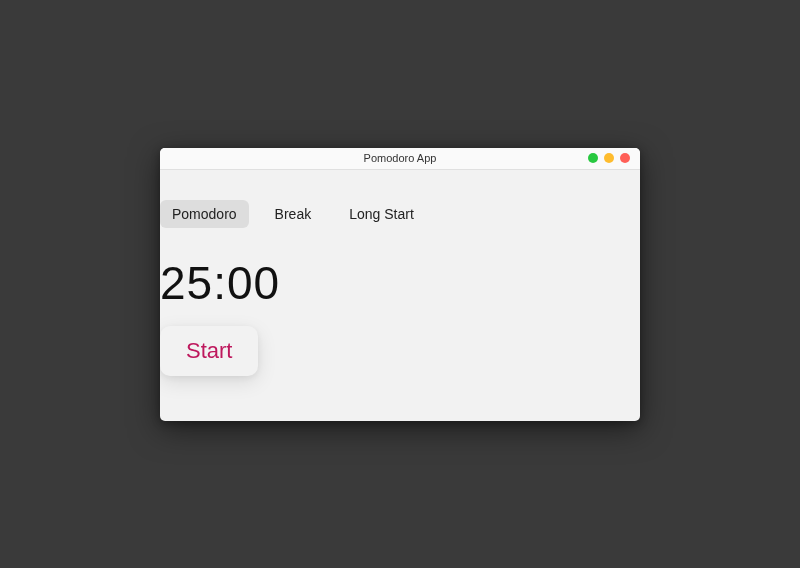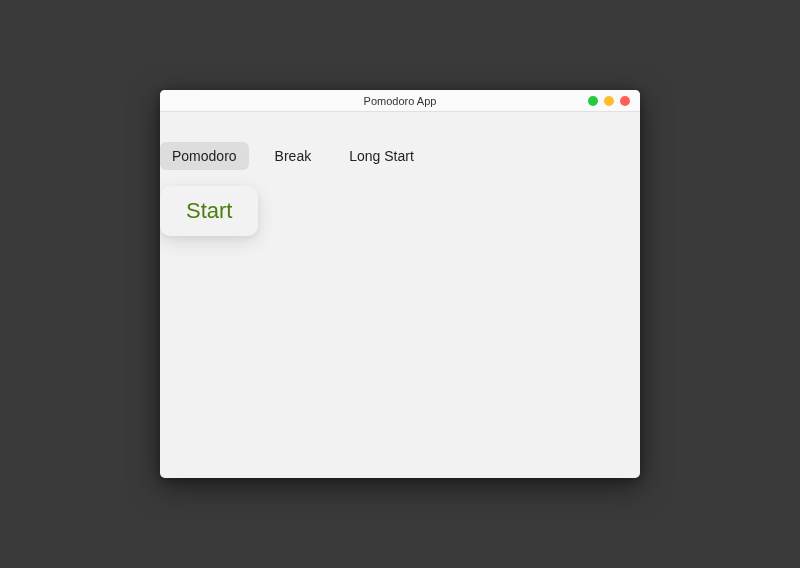--- a/index.html
+++ b/index.html
@@ -11,21 +11,21 @@
       width: 800px;
       height: 568px;
       background: #3a3a3a;
       display: flex;
       align-items: center;
       justify-content: center;
       font-family: -apple-system, BlinkMacSystemFont, "Segoe UI", Helvetica, Arial, sans-serif;
     }
     .window {
       width: 480px;
-      height: 388px;
+      height: 273px;
       background: #f2f2f2;
       border-radius: 5px;
       box-shadow: 0 8px 30px rgba(0,0,0,0.5), 0 2px 8px rgba(0,0,0,0.3);
       overflow: hidden;
       display: flex;
       flex-direction: column;
     }
     .titlebar {
       background: #fafafa;
       height: 22px;
@@ -86,21 +86,21 @@
       color: #111;
       letter-spacing: 1px;
     }
     .start-btn {
       margin-top: 16px;
       background: #f2f2f2;
       border: none;
       border-radius: 10px;
       padding: 12px 26px;
       font-size: 22px;
-      color: #4d7c0f;
+      color: #be185d;
       cursor: pointer;
       box-shadow: 0 6px 20px rgba(0,0,0,0.10), 0 2px 6px rgba(0,0,0,0.06);
     }
   </style>
 </head>
 <body>
 
 <div class="window">
   <div class="titlebar">
     <span class="titlebar-title">Pomodoro App</span>
@@ -109,15 +109,16 @@
       <div class="traffic-light tl-yellow"></div>
       <div class="traffic-light tl-red"></div>
     </div>
   </div>
   <div class="content">
     <div class="tabs">
       <div class="tab active">Pomodoro</div>
       <div class="tab">Break</div>
       <div class="tab">Long Start</div>
     </div>
+    <div class="timer">25:00</div>
     <button class="start-btn">Start</button>
   </div>
 </div>
 
 </body></html>

